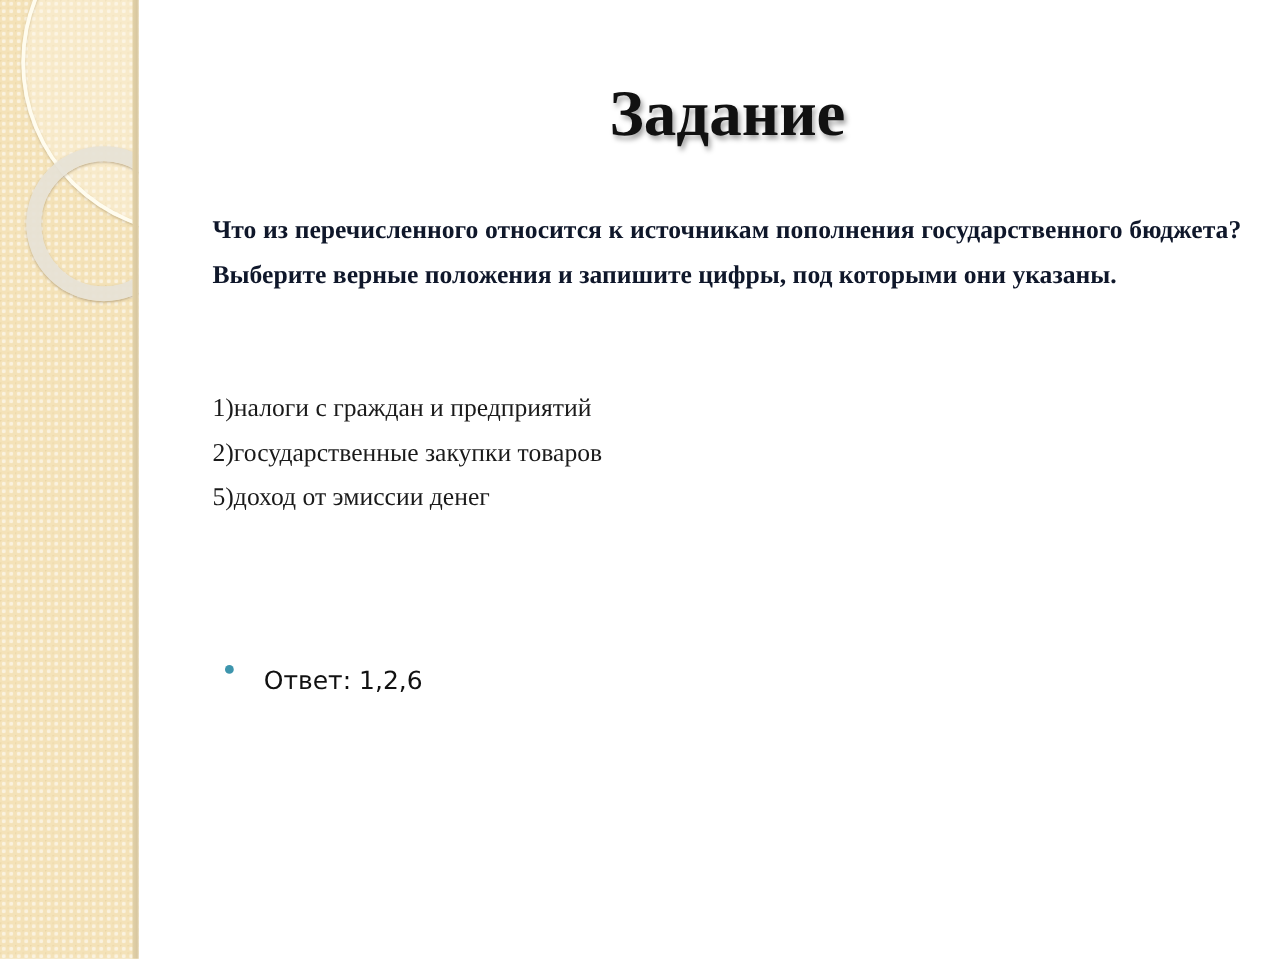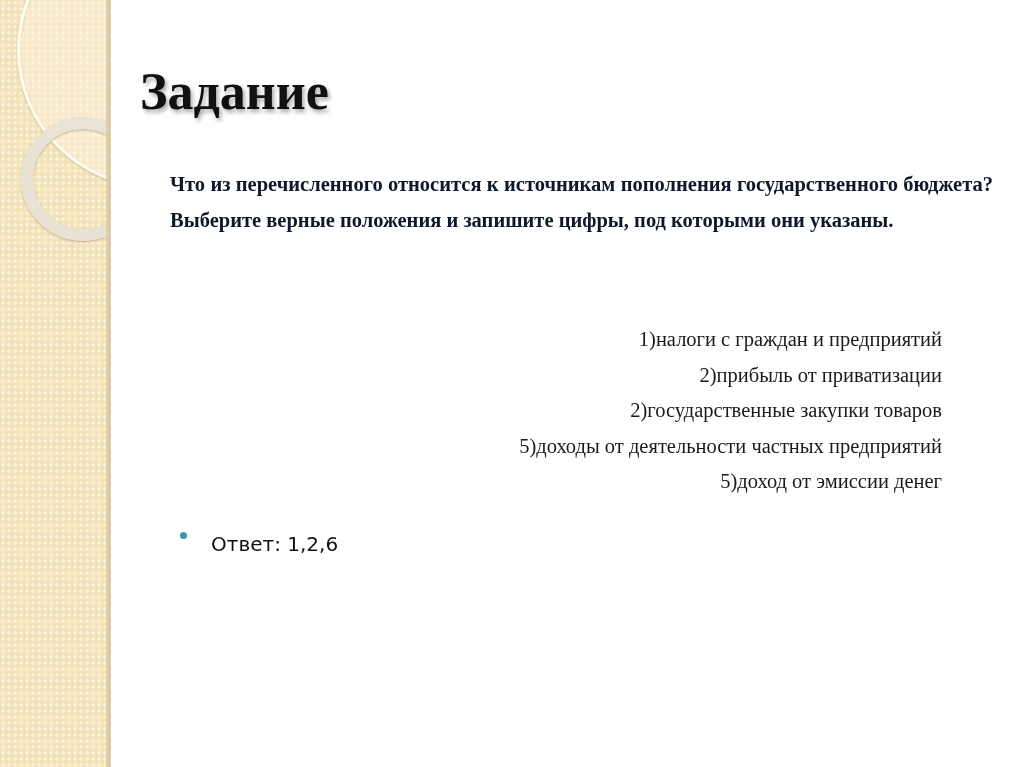--- a/index.html
+++ b/index.html
@@ -29,36 +29,37 @@
     }
     .ring-small {
       position: absolute; left: 21px; top: 117px; width: 100px; height: 100px;
       border-radius: 50%;
       border: 12px solid rgba(230,226,214,0.92);
       box-shadow: 0 1px 2px rgba(140,120,90,0.5), inset 0 1px 2px rgba(140,120,90,0.5);
     }
     .title {
       position: absolute; left: 0; right: 0; top: 62px;
       padding-left: 140px;
+      text-align: center;
       font-family: "Liberation Serif", serif;
       font-weight: bold; font-size: 52px; color: #111;
       text-shadow: 2px 3px 4px rgba(0,0,0,0.35);
       margin: 0;
     }
     .question {
       position: absolute; left: 170px; top: 166px; width: 823px;
       font-family: "Liberation Serif", serif; font-weight: bold;
       font-size: 20.5px; line-height: 36px; color: #0f172a;
       text-align: justify; margin: 0;
     }
     .options {
       position: absolute; left: 170px; top: 310px; width: 760px;
-      margin: 12px; padding: 0; list-style: none;
+      margin: 0; padding: 0; list-style: none;
       font-family: "Liberation Serif", serif; font-size: 20.5px;
-      line-height: 35.5px; color: #1a1a1a; text-align: right;
+      line-height: 35.5px; color: #1a1a1a;
     }
     .answer {
       position: absolute; left: 180px; top: 532px;
       display: flex; 
       font-family: "DejaVu Sans", sans-serif; font-size: 20px; color: #111;
     }
     .bullet {
       width: 7px; height: 7px; border-radius: 50%; background: #3d95ad;
       margin-right: 24px;
     }
@@ -71,22 +72,20 @@
   <div class="ring-small"></div>
   <div class="side-strip-edge"></div>
 </div>
 
 <h1 class="title">Задание</h1>
 
 <p class="question">Что из перечисленного относится к источникам пополнения государственного бюджета? Выберите верные положения и запишите цифры, под которыми они указаны.</p>
 
 <ul class="options">
   <li>1)налоги с граждан и предприятий</li>
-  <li>2)прибыль от приватизации</li>
   <li>2)государственные закупки товаров</li>
-  <li>5)доходы от деятельности частных предприятий</li>
   <li>5)доход от эмиссии денег</li>
 </ul>
 
 <div class="answer">
   <span class="bullet"></span>
   <span>Ответ: 1,2,6</span>
 </div>
 
 </body></html>

